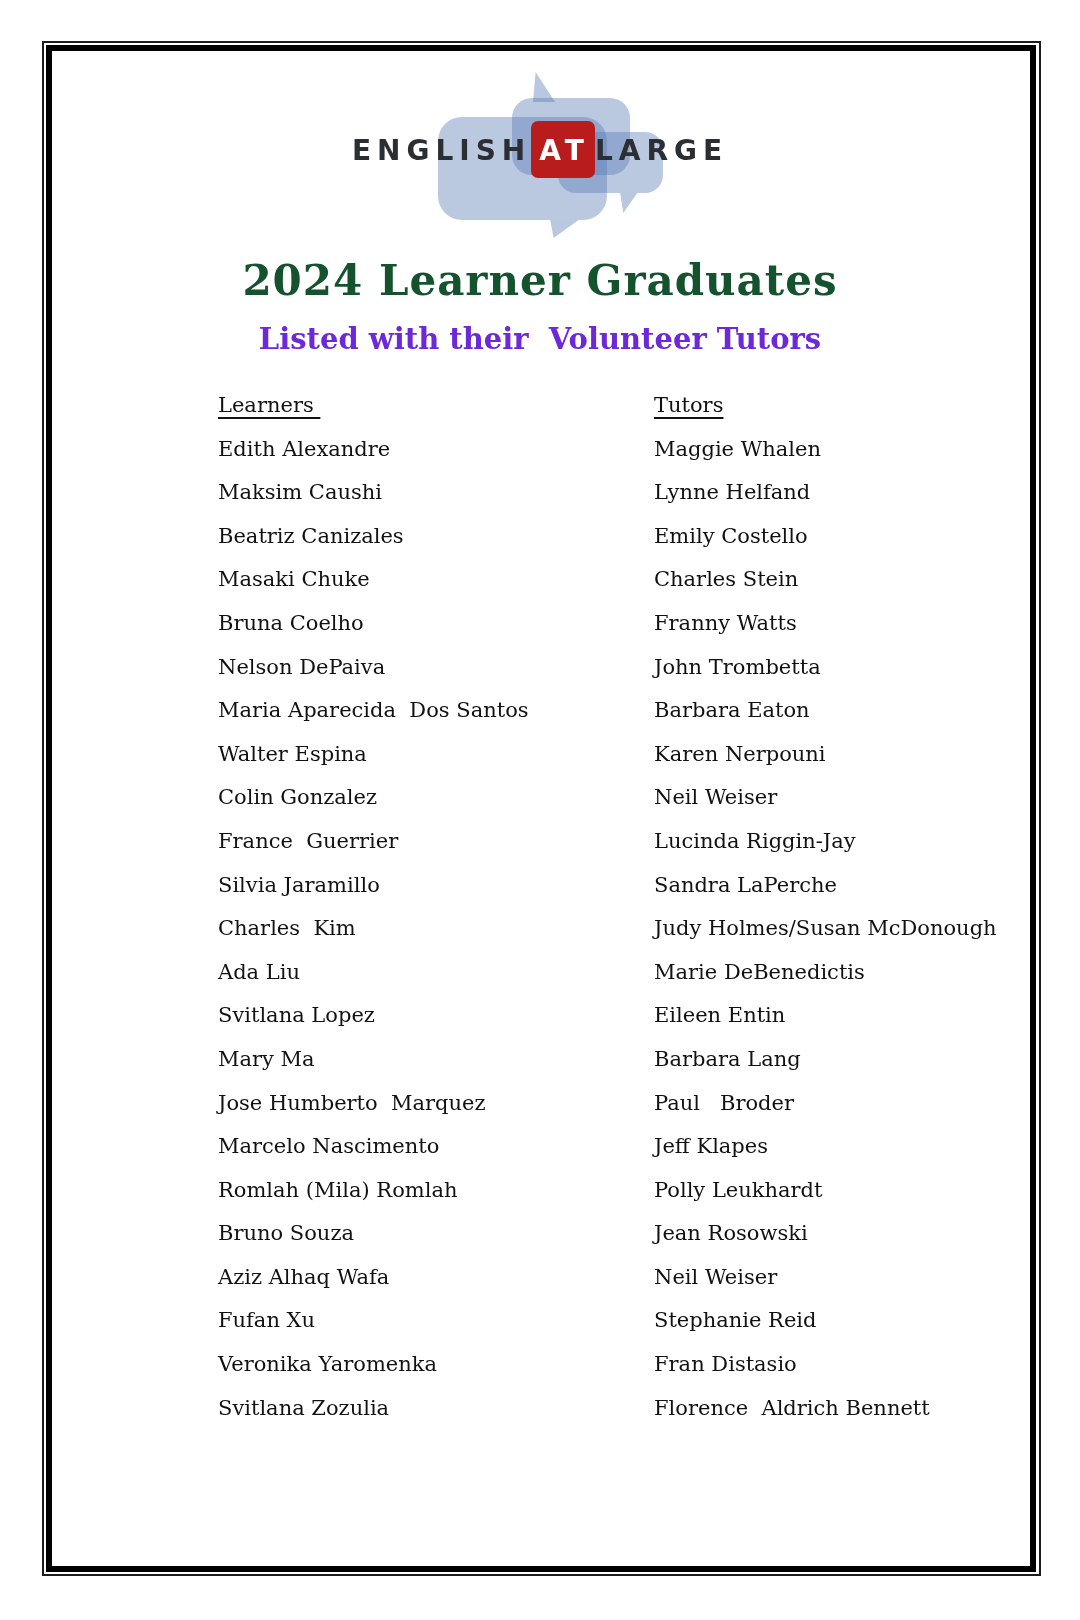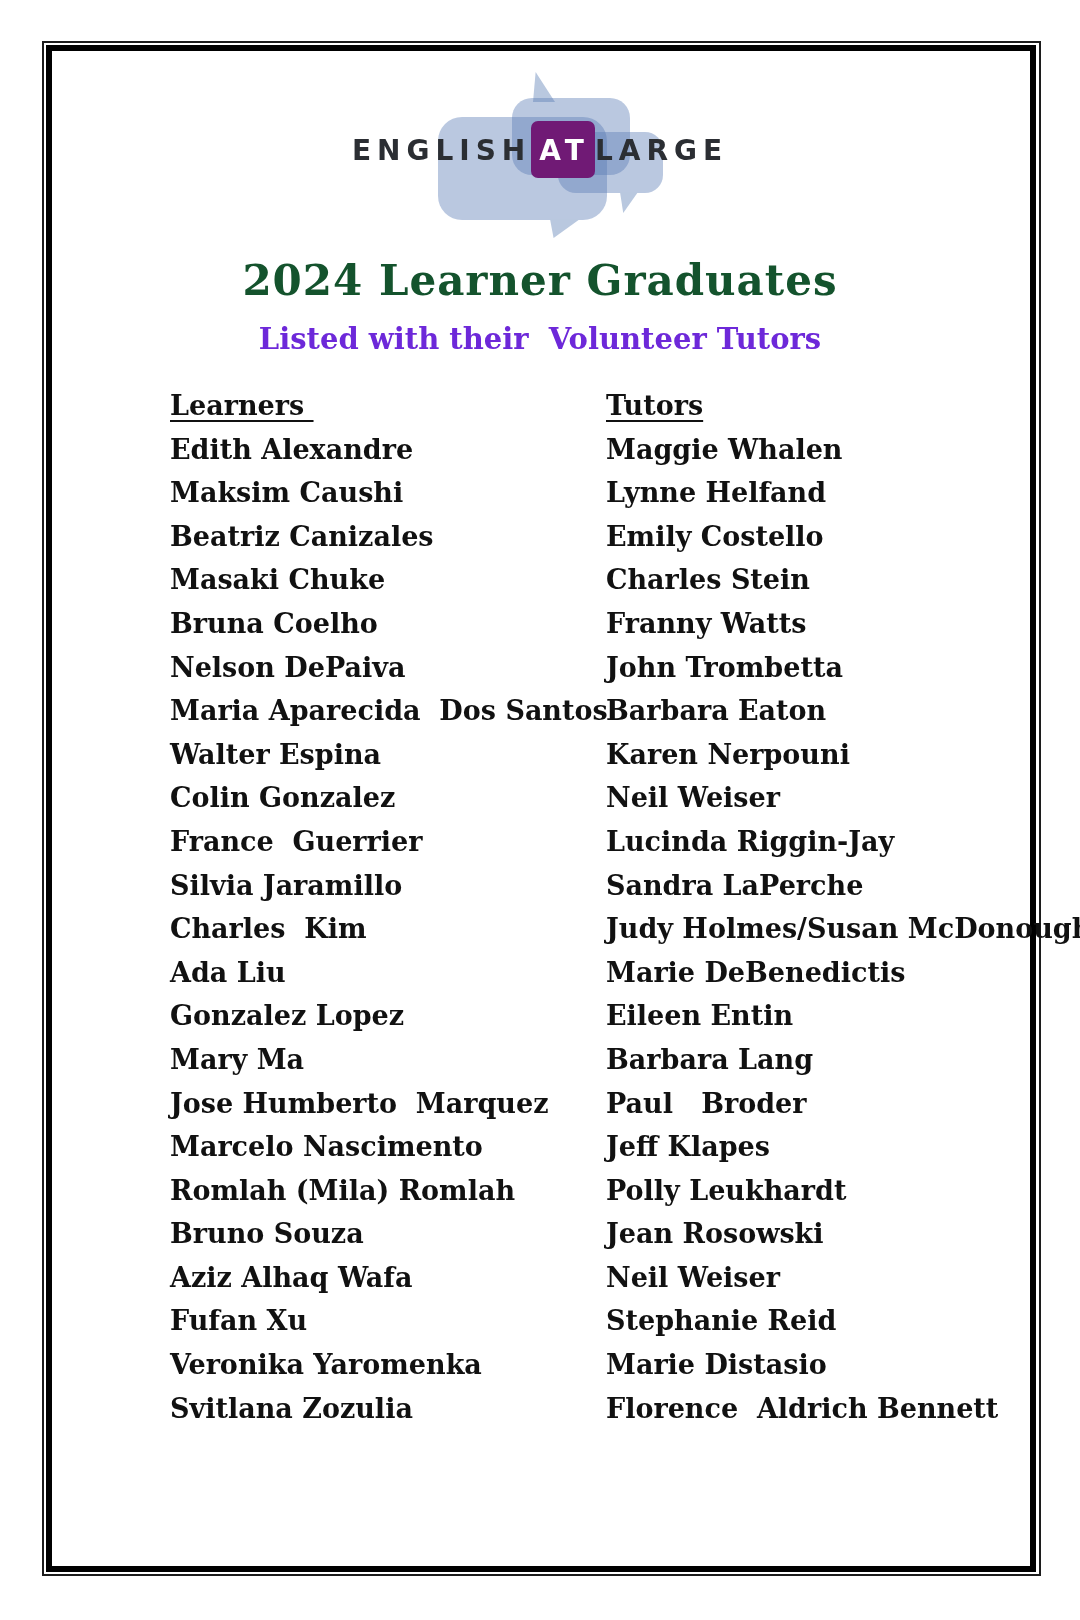--- a/index.html
+++ b/index.html
@@ -51,21 +51,21 @@
     text-align: center;
     font-family: "DejaVu Sans", "Liberation Sans", sans-serif;
     font-weight: bold;
     font-size: 28px;
     letter-spacing: 6px;
     color: #2b2e33;
     white-space: nowrap;
   }
   .logo-text .at {
     color: #ffffff;
-    background: #701a75;
+    background: #b91c1c;
     border-radius: 7px;
     padding: 13px 5px 11px 8px;
   }
 
   
   .page-title {
     position: absolute;
     left: 0; right: 0; top: 256px;
     text-align: center;
     font-size: 42px;
@@ -88,25 +88,26 @@
   .graduates-table {
     position: absolute;
     left: 170px; top: 384px; right: 60px;
   }
   .row {
     display: grid;
     grid-template-columns: 436px 1fr;
     height: 43.6px;
   }
   .cell {
-    font-size: 27px;
-    font-weight: bold;
+    font-size: 21px;
+    font-weight: normal;
     line-height: 43.6px;
     color: #111111;
     white-space: pre;
+    margin-left: 48px;
   }
   .header .cell {
     text-decoration: underline;
     text-decoration-thickness: 2px;
     text-underline-offset: 5px;
   }
 </style>
 </head>
 <body>
 
@@ -178,21 +179,21 @@
       </div>
       <div class="row">
         <div class="cell">Charles  Kim</div>
         <div class="cell">Judy Holmes/Susan McDonough</div>
       </div>
       <div class="row">
         <div class="cell">Ada Liu</div>
         <div class="cell">Marie DeBenedictis</div>
       </div>
       <div class="row">
-        <div class="cell">Gonzalez Lopez</div>
+        <div class="cell">Svitlana Lopez</div>
         <div class="cell">Eileen Entin</div>
       </div>
       <div class="row">
         <div class="cell">Mary Ma</div>
         <div class="cell">Barbara Lang</div>
       </div>
       <div class="row">
         <div class="cell">Jose Humberto  Marquez</div>
         <div class="cell">Paul   Broder</div>
       </div>
@@ -211,20 +212,20 @@
       <div class="row">
         <div class="cell">Aziz Alhaq Wafa</div>
         <div class="cell">Neil Weiser</div>
       </div>
       <div class="row">
         <div class="cell">Fufan Xu</div>
         <div class="cell">Stephanie Reid</div>
       </div>
       <div class="row">
         <div class="cell">Veronika Yaromenka</div>
-        <div class="cell">Marie Distasio</div>
+        <div class="cell">Fran Distasio</div>
       </div>
       <div class="row">
         <div class="cell">Svitlana Zozulia</div>
         <div class="cell">Florence  Aldrich Bennett</div>
       </div>
     </div>
 </div>
 
 </body></html>

